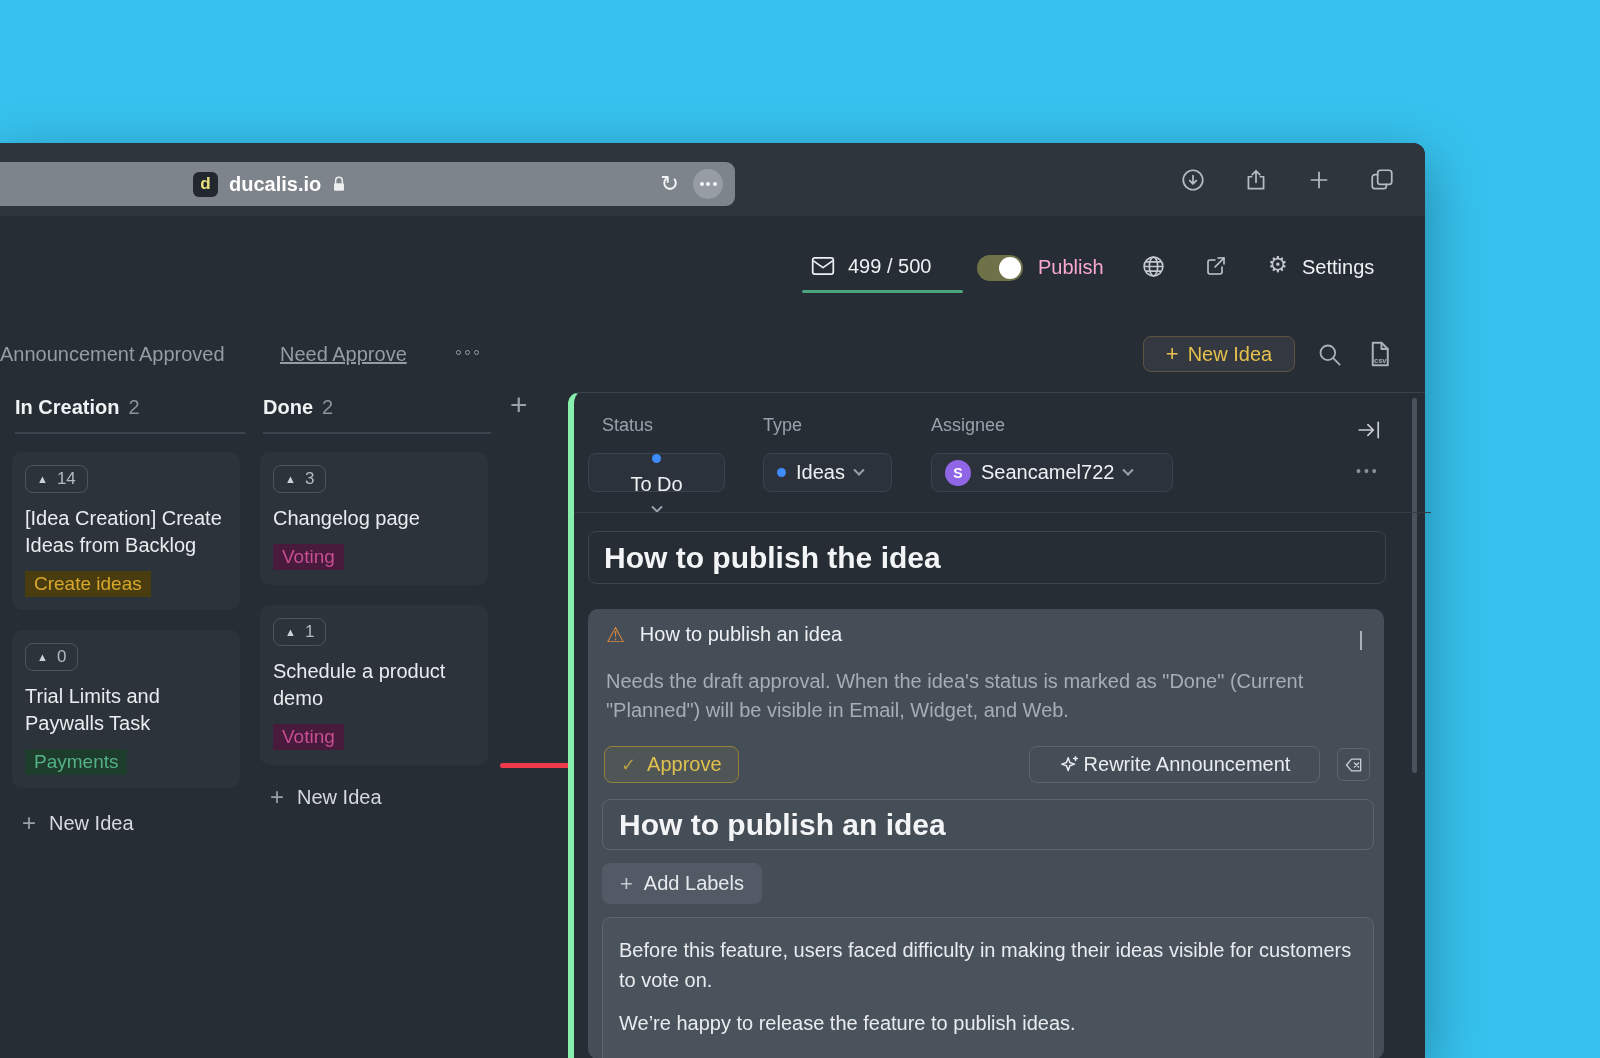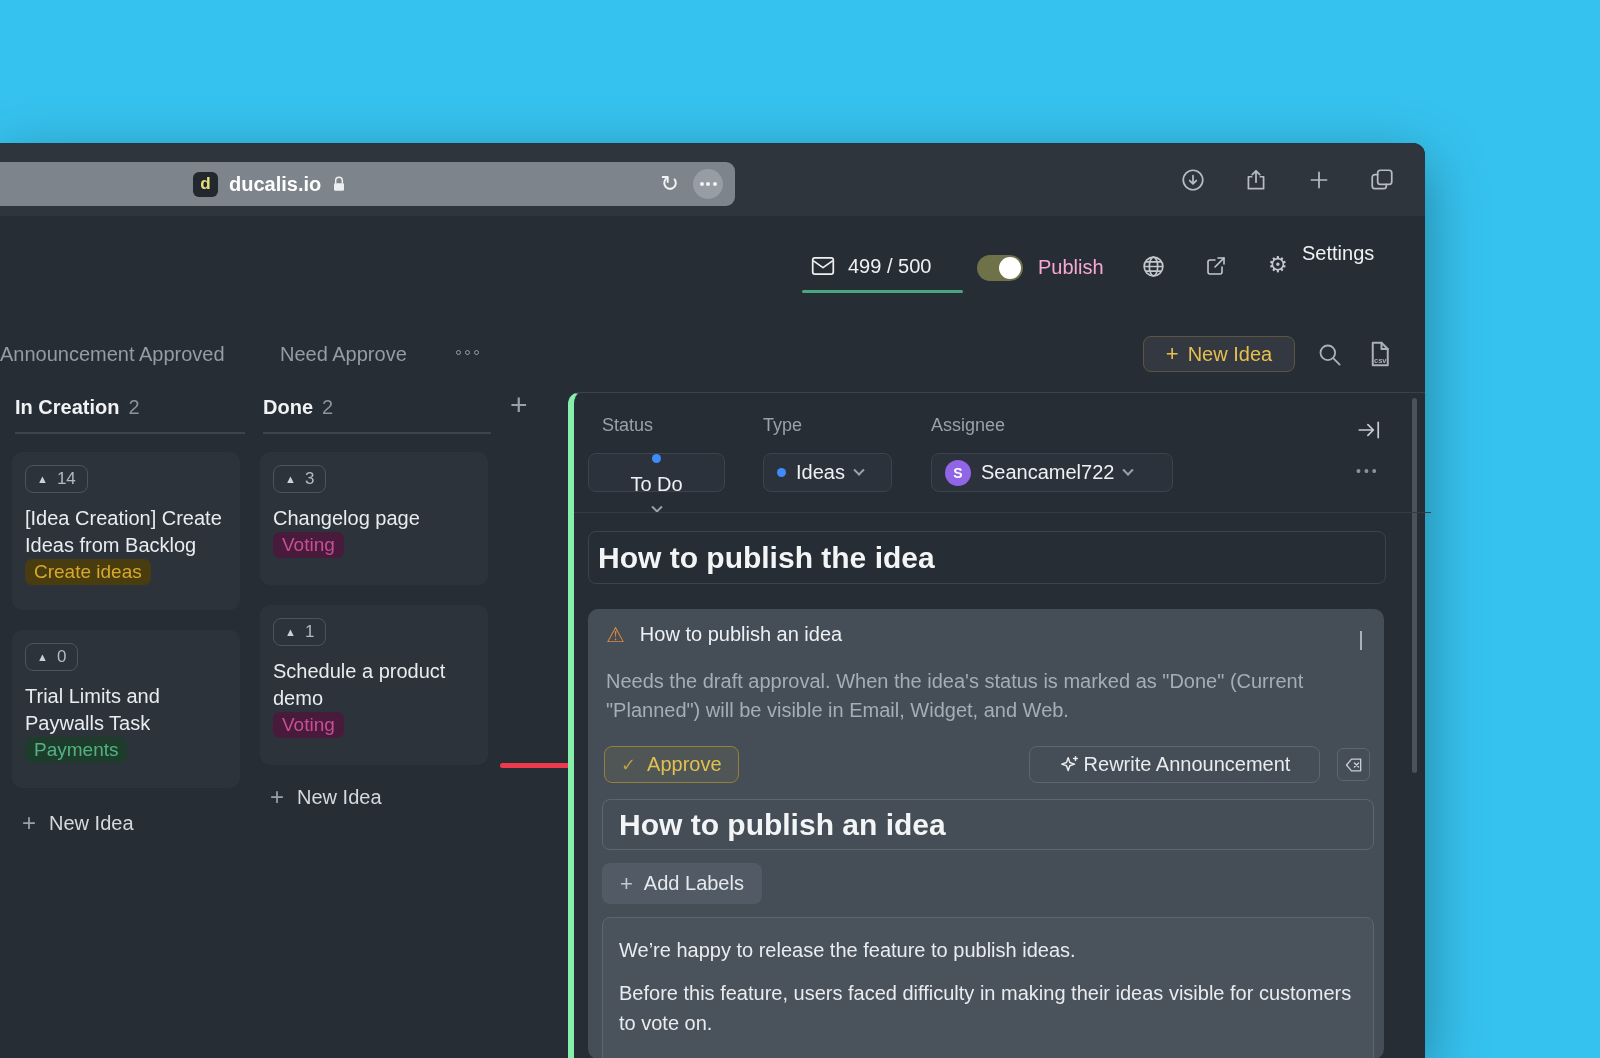--- a/index.html
+++ b/index.html
@@ -24,21 +24,21 @@
   .win-icons svg { display:block; }
 
   
   .email-counter { position:absolute; left:810px; top:110px; display:flex; gap:12px; align-items:center;
                    color:#eef1f3; font-size:20px; }
   .quota-bar { position:absolute; left:802px; top:147px; width:161px; height:3px; background:#4ba57e; border-radius:2px; }
   .toggle { position:absolute; left:977px; top:112px; width:46px; height:26px; border-radius:13px; background:#6f7148; }
   .toggle .knob { position:absolute; right:2px; top:2px; width:22px; height:22px; border-radius:50%; background:#ffffff; }
   .publish-label { position:absolute; left:1038px; top:113px; font-size:20px; color:#f9a8d4; }
   .icon-abs { position:absolute; color:#c2c8ce; }
-  .settings-label { position:absolute; left:1302px; top:99px; font-size:20px; color:#eef1f3; }
+  .settings-label { position:absolute; left:1302px; top:113px; font-size:20px; color:#eef1f3; }
   .gear-glyph { font-size:22px; line-height:1; }
 
   
   .view-tab { position:absolute; top:200px; font-size:20px; color:#949ca4; white-space:nowrap; }
   .tab-dots { position:absolute; left:456px; top:207px; display:flex; gap:4px; }
   .tab-dots i { width:5px; height:5px; border-radius:50%; border:1.5px solid #949ca4; }
 
   
   .new-idea-btn { position:absolute; left:1143px; top:193px; width:152px; height:36px;
                   background:#343840; border:1px solid #5c5640; border-radius:8px;
@@ -52,21 +52,21 @@
   .col-head { position:absolute; top:253px; font-size:20px; font-weight:700; color:#f0f2f4; }
   .col-head .cnt { margin-left:9px; font-weight:400; color:#8b939b; }
   .add-col { position:absolute; left:510px; top:247px; font-size:30px; font-weight:300; color:#99a1a9; line-height:1; }
   .col-divider { position:absolute; top:289px; height:2px; background:#3d444d; }
 
   .card { position:absolute; width:228px; background:#2c333b; border-radius:10px; padding:13px 13px; }
   .vote-badge { display:inline-flex; align-items:center; gap:9px; border:1px solid #4c545d; border-radius:8px;
                 padding:3px 11px; color:#b3bac1; font-size:17px; }
   .vote-badge .tri { color:#ccd1d7; font-size:11px; }
   .card-title { margin-top:12px; color:#e9ecef; font-size:20px; line-height:27px; }
-  .card-label { display:inline-block; margin-top:0; padding:2px 9px; border-radius:7px; font-size:19px; }
+  .card-label { display:inline-block; margin-top:12px; padding:2px 9px; border-radius:1px; font-size:19px; }
   .lbl-yellow { background:#493d10; color:#d8a82c; }
   .lbl-green { background:#1e3c2c; color:#53b184; }
   .lbl-magenta { background:#481a3c; color:#c74f92; }
   .col-newidea { position:absolute; display:flex; gap:13px; align-items:center; color:#d4d9dd; font-size:20px; }
   .col-newidea .plus { color:#9aa1a9; font-size:24px; font-weight:300; line-height:1; }
 
   
   .arrow-line { position:absolute; left:500px; top:620px; width:90px; height:5px; background:#ee3a4d; border-radius:3px; }
   .arrow-head { position:absolute; left:586px; top:609px; width:0; height:0;
                 border-left:19px solid #ee3a4d; border-top:13px solid transparent; border-bottom:13px solid transparent; }
@@ -81,21 +81,21 @@
   .chev { width:8px; height:8px; border-right:2px solid #9aa2ab; border-bottom:2px solid #9aa2ab;
           transform:rotate(45deg) translate(-2px,-2px); flex:none; }
   .avatar { width:26px; height:26px; border-radius:50%; background:#9065e6; color:#ffffff; font-size:14px; font-weight:700;
             display:flex; align-items:center; justify-content:center; flex:none; }
   .collapse-icon { position:absolute; left:782px; top:24px; color:#c6ccd2; }
   .panel-dots { position:absolute; left:782px; top:70px; color:#89919a; font-size:14px; letter-spacing:3px; }
   .scrollbar { position:absolute; left:838px; top:5px; width:5px; height:375px; background:#4a525c; border-radius:3px; }
   .panel-divider { position:absolute; left:0; top:119px; width:857px; height:1px; background:#353c45; }
 
   .title-box { position:absolute; left:14px; top:138px; width:798px; height:53px; border:1px solid #3c434d;
-               border-radius:8px; display:flex; align-items:center; padding:0 9px;
+               border-radius:8px; display:flex; align-items:center; padding:0 15px;
                color:#f2f4f6; font-size:30px; font-weight:700; }
 
   .announce { position:absolute; left:14px; top:216px; width:796px; height:450px; background:#454d57;
               border-radius:10px; overflow:hidden; }
   .warn-head { position:absolute; left:18px; top:14px; display:flex; align-items:center; gap:15px; }
   .warn-glyph { color:#dc8a3e; font-size:21px; line-height:1; }
   .warn-title { color:#eef1f3; font-size:20px; }
   .warn-chevron { position:absolute; right:22px; top:22px; }
   .warn-chevron .chev { border-color:#aab1b8; }
   .warn-body { position:absolute; left:18px; top:58px; width:742px; font-size:20px; line-height:29px; color:#a5adb5; }
@@ -197,21 +197,21 @@
       <svg width="24" height="24" viewBox="0 0 24 24">
           <path d="M18 13v5a2 2 0 0 1-2 2H6a2 2 0 0 1-2-2V8a2 2 0 0 1 2-2h5"></path>
           <path d="M14 4h6v6"></path>
           <path d="M20 4l-9 9"></path>
         </svg>
     </span>
     <span class="icon-abs gear-glyph" style="left:1268px; top:111px;">⚙</span>
     <div class="settings-label">Settings</div>
 
     <div class="view-tab" style="left:0px;">Announcement Approved</div>
-    <div class="view-tab" style="left:280px;">Need Approve</div>
+    <div class="view-tab" style="left:280px;text-decoration:underline;">Need Approve</div>
     <div class="tab-dots">
         <i></i>
         <i></i>
         <i></i>
       </div>
 
     <div class="new-idea-btn">
       <span class="plus">+</span>
       <span>New Idea</span>
     </div>
@@ -343,20 +343,20 @@
         </div>
 
         <div class="draft-title-box">How to publish an idea</div>
 
         <div class="add-labels-btn">
           <span class="plus">+</span>
           <span>Add Labels</span>
         </div>
 
         <div class="desc-box">
+          <p>Before this feature, users faced difficulty in making their ideas visible for customers to vote on.</p>
           <p>We’re happy to release the feature to publish ideas.</p>
-          <p>Before this feature, users faced difficulty in making their ideas visible for customers to vote on.</p>
         </div>
       </div>
     </div>
 
   </div>
 </div>
 
 </body></html>

